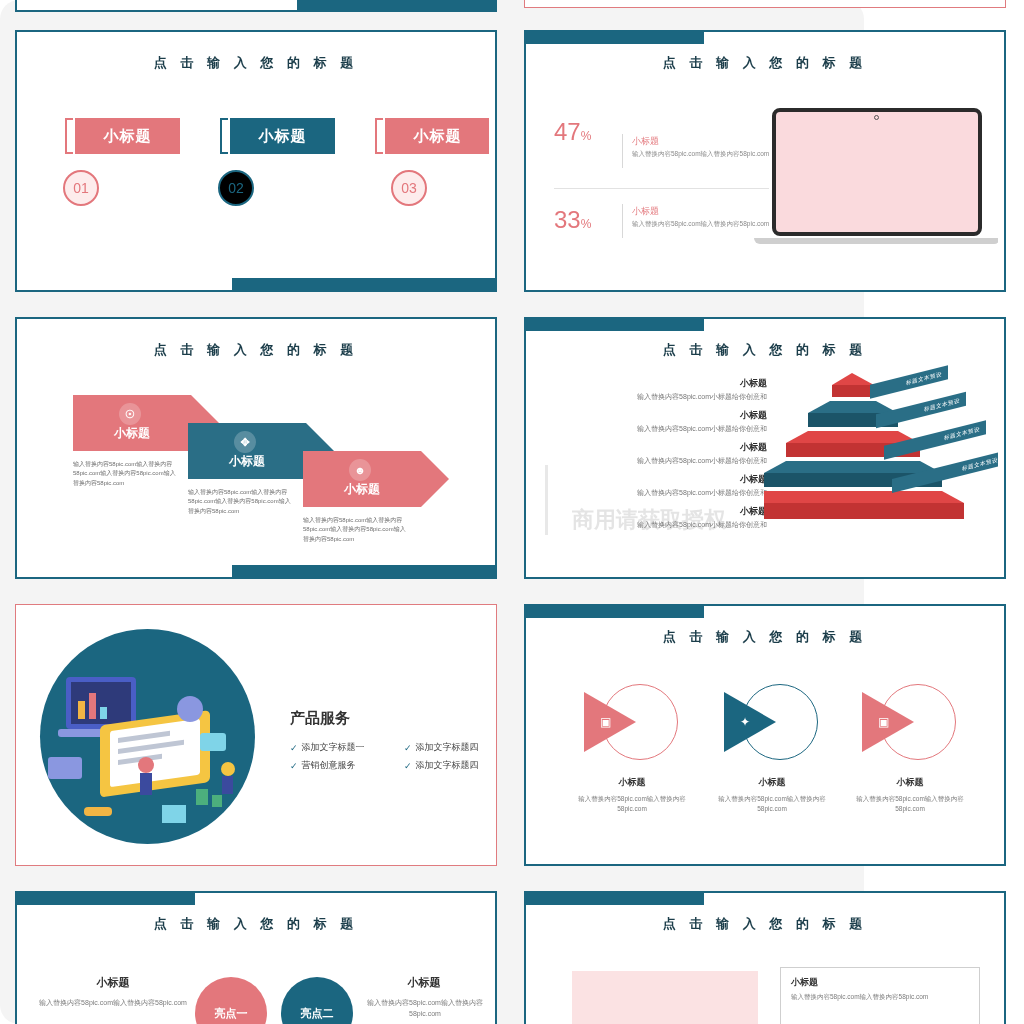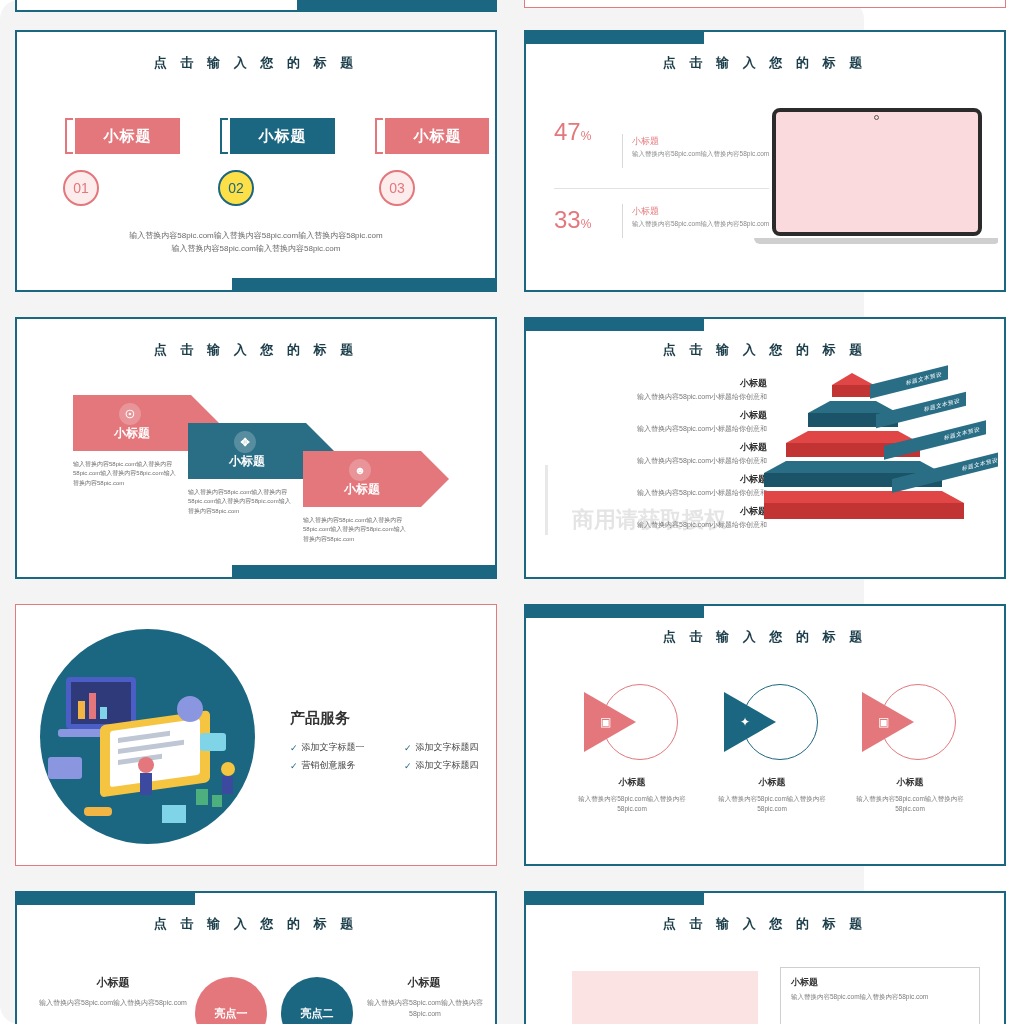--- a/index.html
+++ b/index.html
@@ -66,21 +66,21 @@
   }
   .tag-bracket.teal { border-color: #1b6680; }
   .numcircle {
     position: absolute;
     width: 36px; height: 36px; border-radius: 50%;
     border: 2px solid #e3777c;
     display: flex; align-items: center; justify-content: center;
     font-size: 14px; color: #e3777c;
     background: #fdecec;
   }
-  .numcircle.teal { border-color: #1b6680; color: #1b6680; background: #fde047; }
+  .numcircle.teal { border-color: #1b6680; color: #1b6680; background: #000000; }
   .body-text {
     position: absolute;
     font-size: 8px; color: #6b6b6b; line-height: 1.6;
     text-align: center;
   }
 
   
   .pct {
     position: absolute;
     font-size: 24px; color: #e3777c; font-weight: 300;
@@ -221,24 +221,22 @@
       <div class="tagbox tag-red" style="left:52px; top:80px; width:105px;">小标题</div>
 
       <div class="tag-bracket teal" style="left:197px; top:80px;"></div>
       <div class="tagbox tag-teal" style="left:207px; top:80px; width:105px;">小标题</div>
 
       <div class="tag-bracket" style="left:352px; top:80px;"></div>
       <div class="tagbox tag-red" style="left:362px; top:80px; width:105px;">小标题</div>
 
       <div class="numcircle" style="left:40px; top:132px;">01</div>
       <div class="numcircle teal" style="left:195px; top:132px;">02</div>
-      <div class="numcircle" style="left:356px; top:132px;">03</div>
-
-      <div class="body-text" style="left:40px; right:40px; top:192px; white-space:pre-line;">输入替换内容58pic.com输入替换内容58pic.com输入替换内容58pic.com
-输入替换内容58pic.com输入替换内容58pic.com</div>
+      <div class="numcircle" style="left:368px; top:132px;">03</div>
+
     </div>
     <div class="ribbon-bot-right-bar" style="width:265px;"></div>
   </div>
 
   <div class="slide" style="left:524px; top:30px; width:482px; height:262px;">
     <div class="slide-inner">
       <div class="slide-title" style="position:absolute; left:0; right:0; top:16px;">点 击 输 入 您 的 标 题</div>
 
       <div class="pct" style="left:22px; top:80px;">
         <span>47</span><span class="u">%</span>

